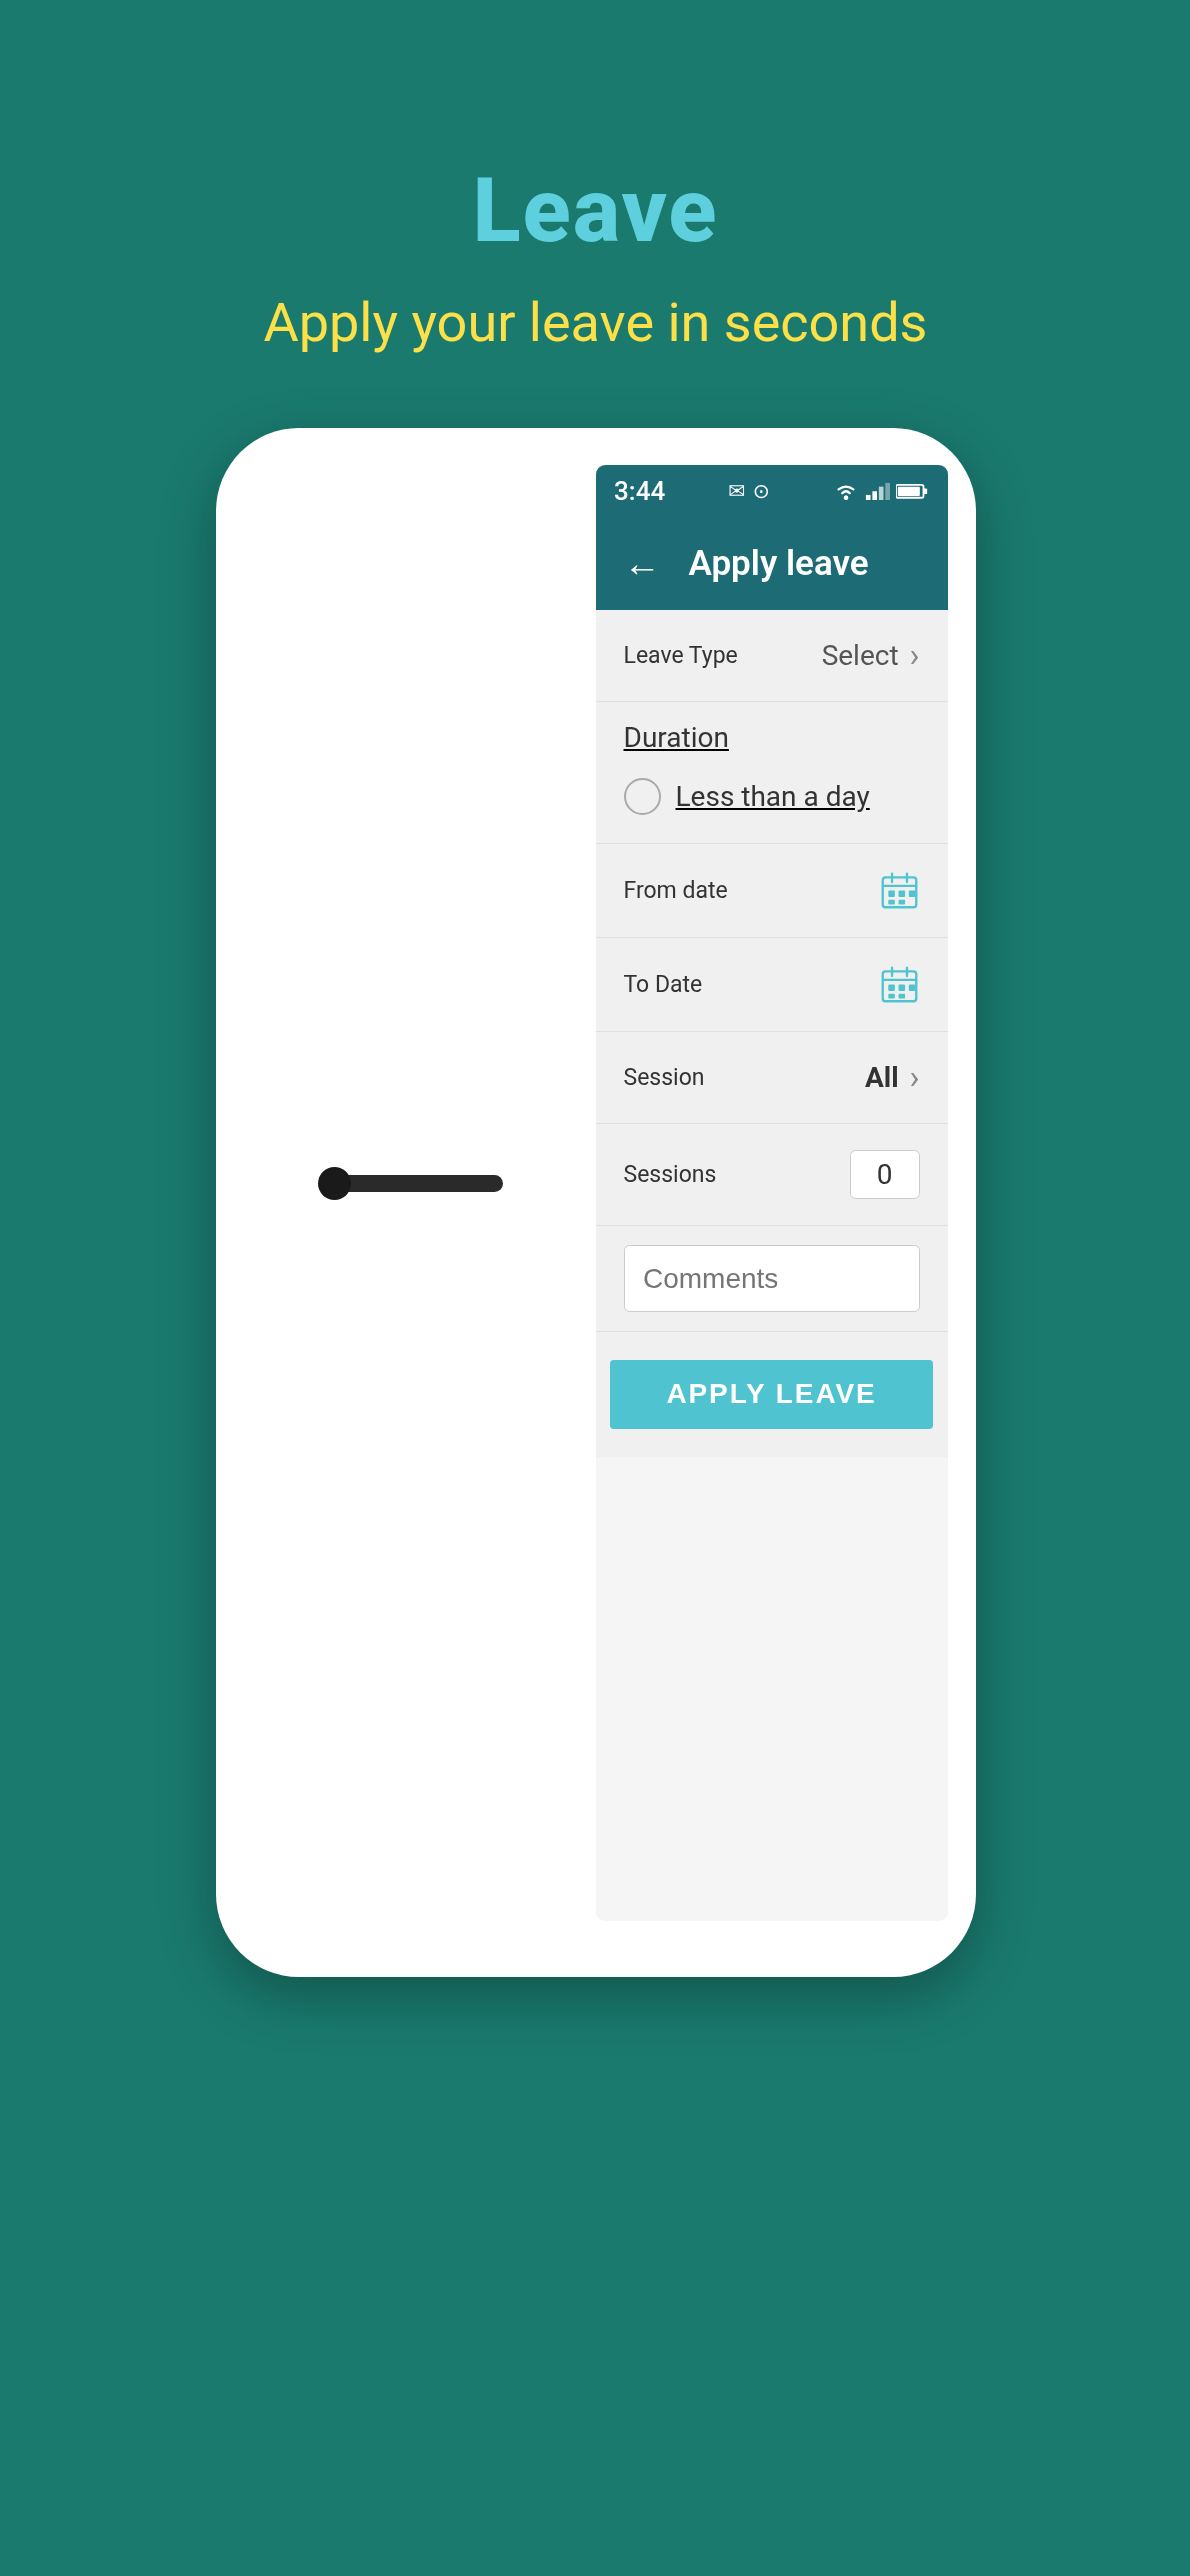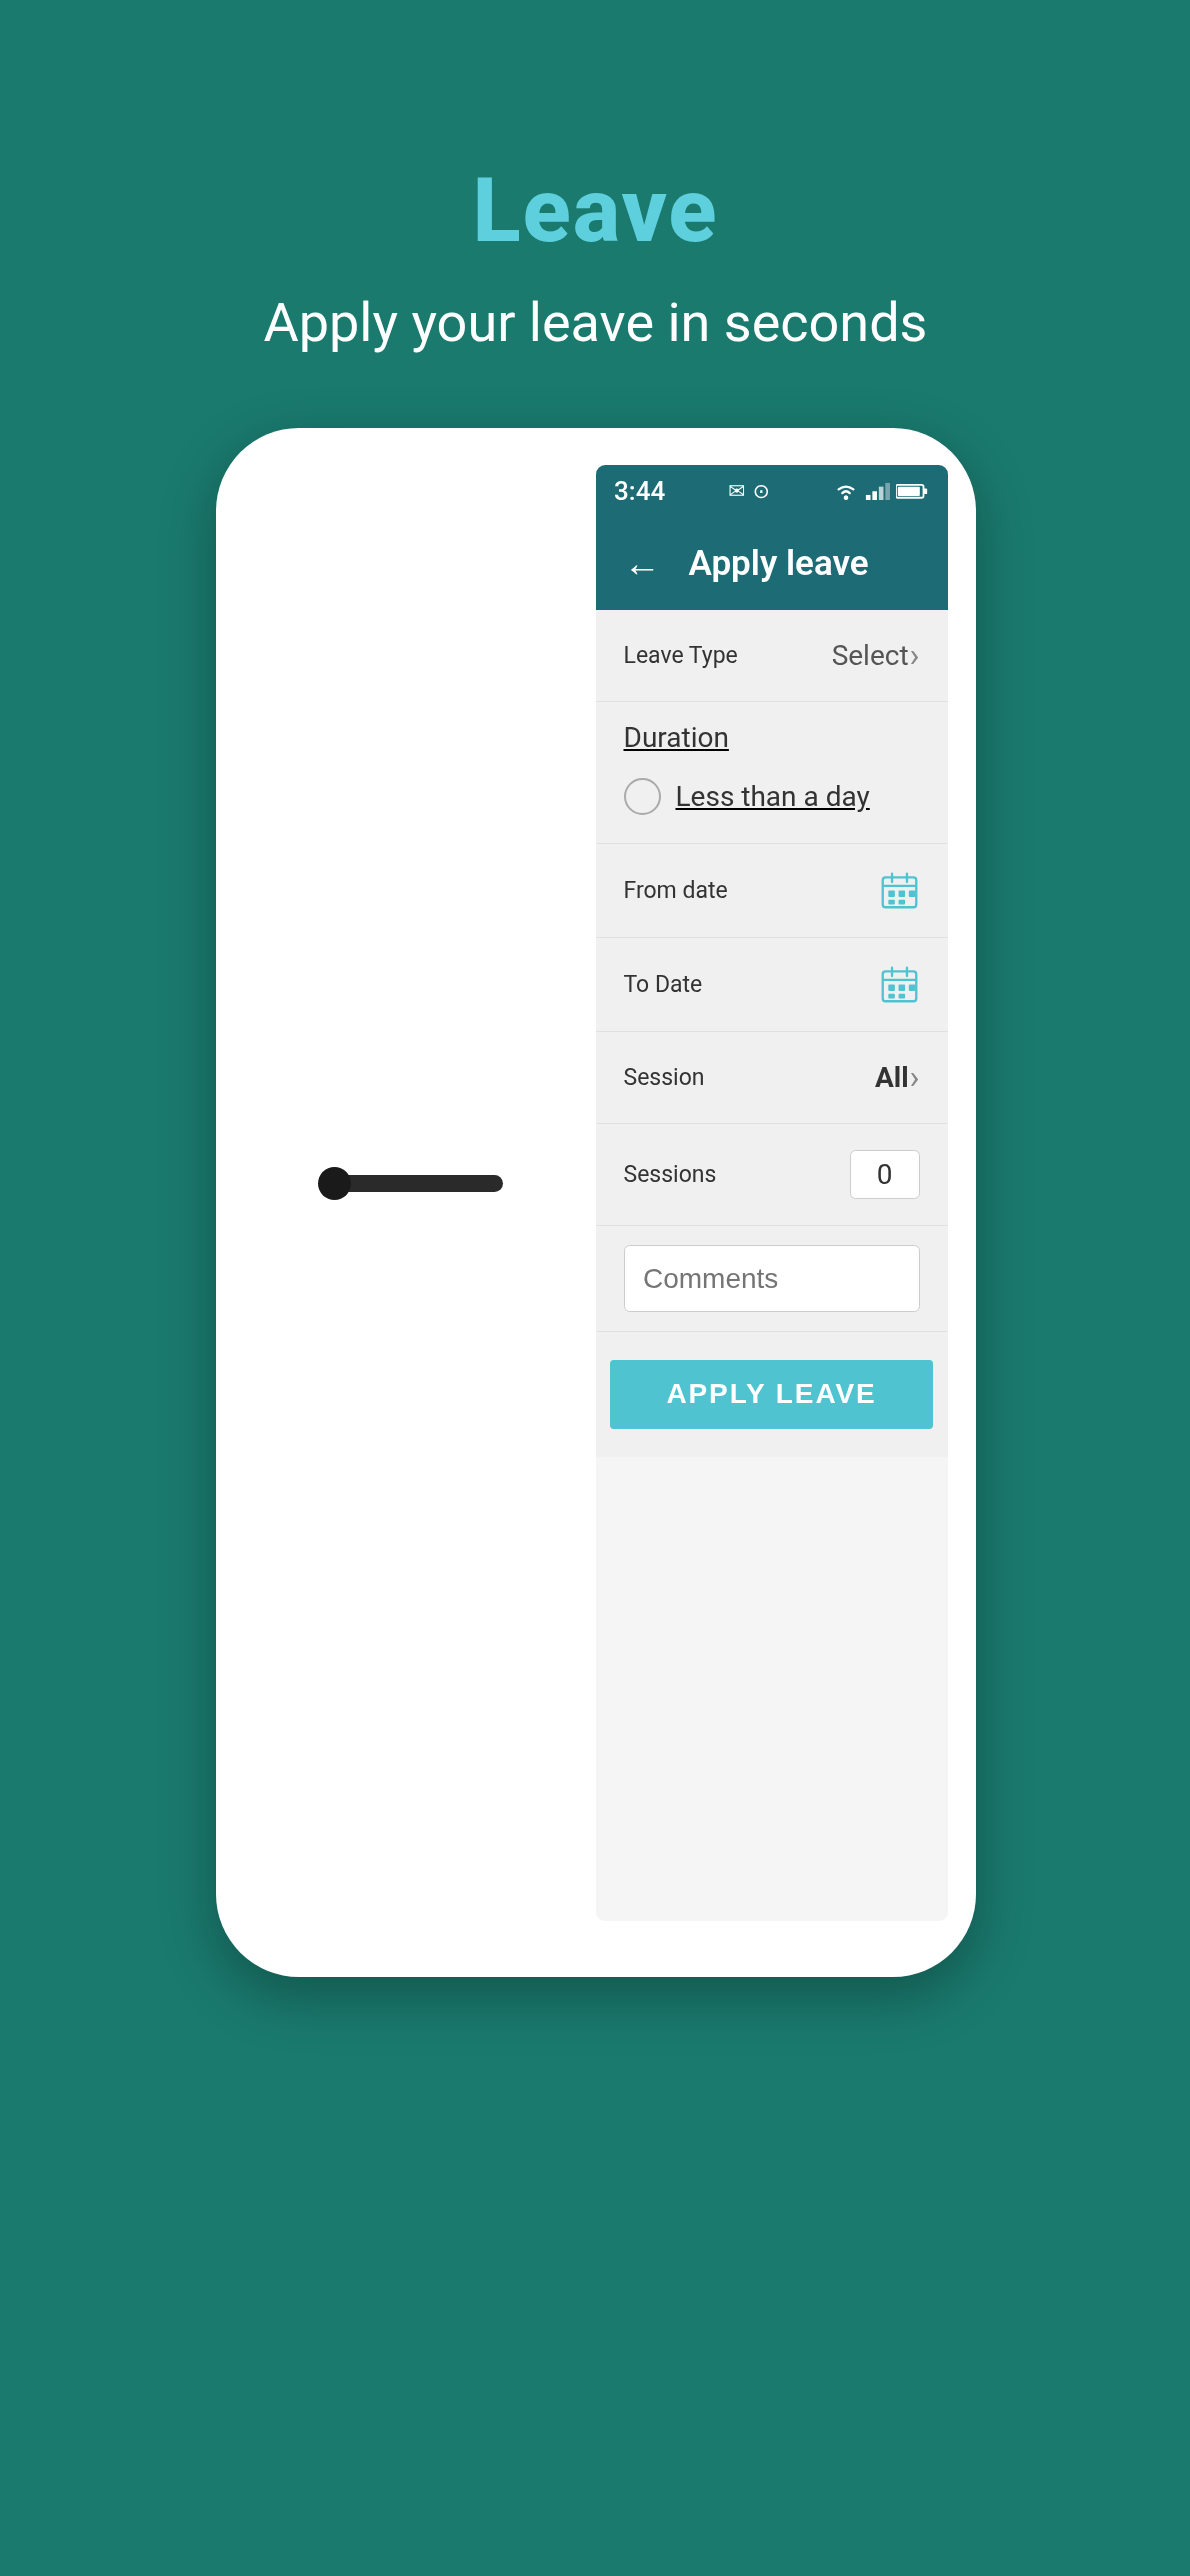--- a/index.html
+++ b/index.html
@@ -24,21 +24,21 @@
       font-weight: 800;
       color: #5ecfdc;
       margin-bottom: 28px;
       letter-spacing: 1.9px;
       margin-top: 47px;
     }
 
     .page-subtitle {
       font-size: 54px;
       font-weight: 400;
-      color: #ffffff;
+      color: #fde047;
       margin-bottom: 74px;
     }
 
     
     .phone-mockup {
       width: 760px;
       background: #ffffff;
       border-radius: 83px;
       padding: 37px 28px 56px 28px;
       box-shadow: 0 18.5px 56px rgba(0,0,0,0.3);
@@ -146,21 +146,21 @@
       font-size: 23px;
       color: #333333;
       font-weight: 400;
     }
 
     .form-row-value {
       font-size: 28px;
       color: #555555;
       display: flex;
       align-items: center;
-      gap: 1px;
+      gap: 11px;
     }
 
     .chevron-right {
       font-size: 33px;
       color: #888888;
     }
 
     
     .duration-row {
       background: #f0f0f0;

